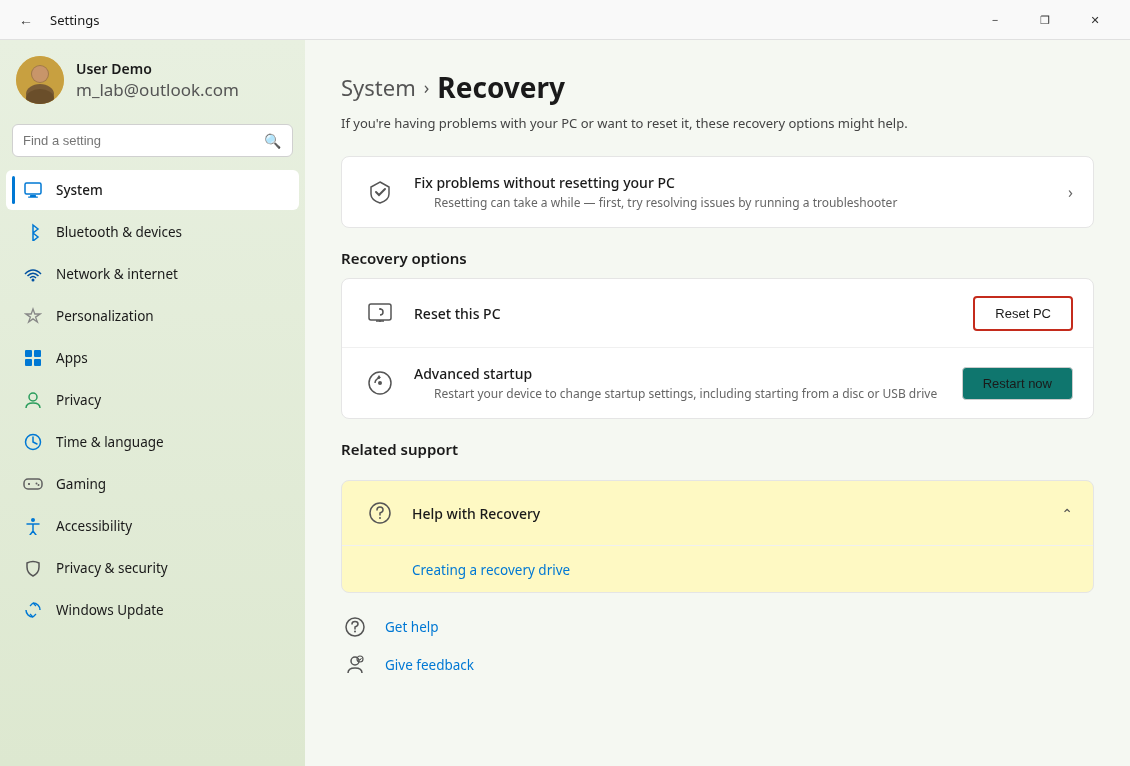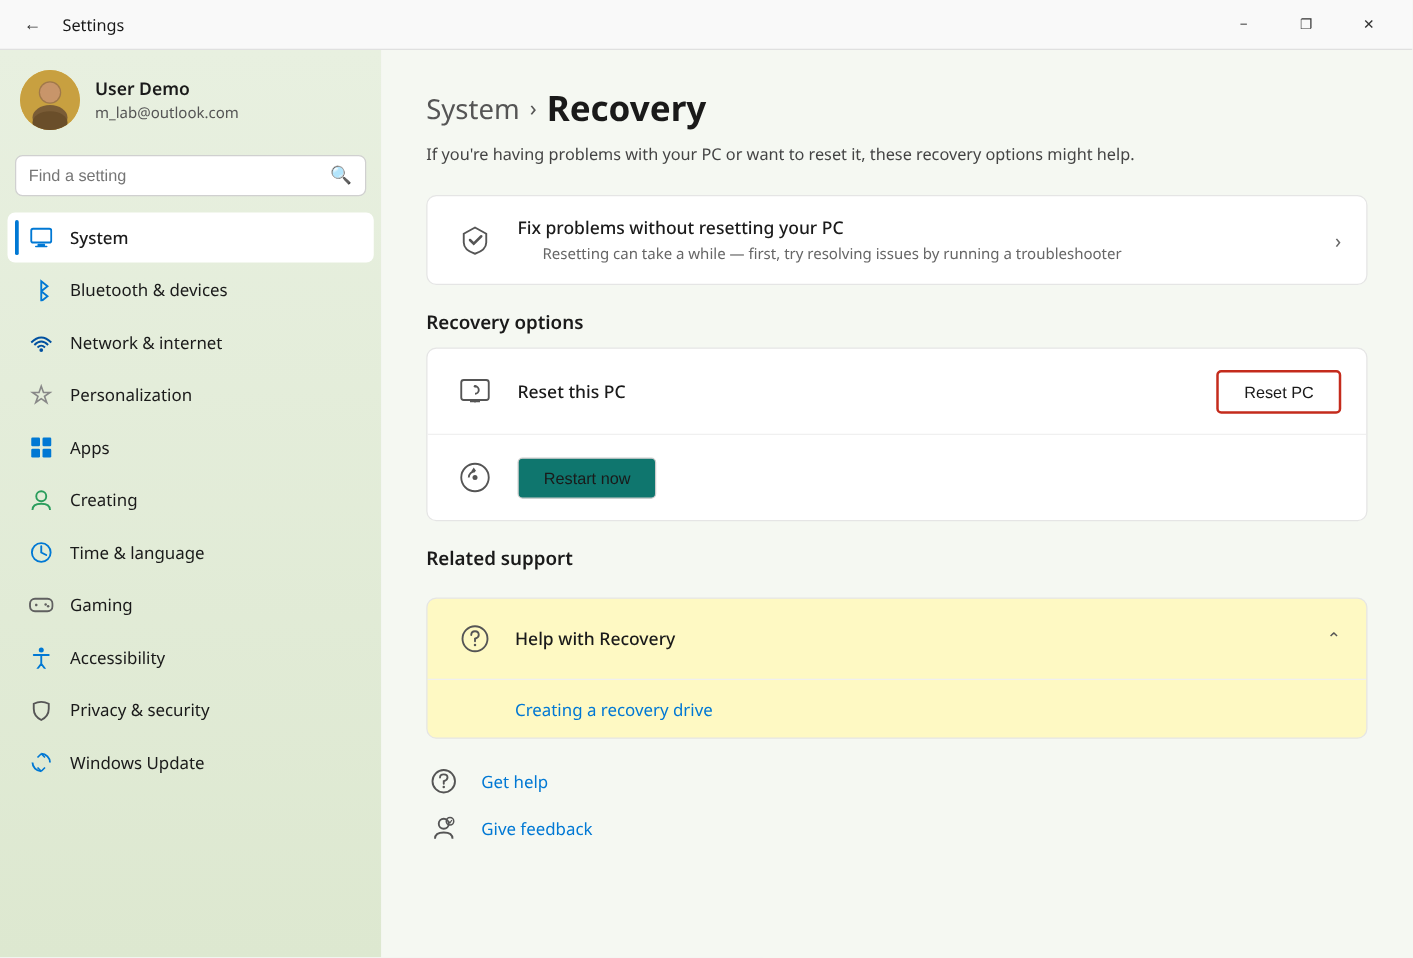--- a/index.html
+++ b/index.html
@@ -80,21 +80,21 @@
       background: #d4a843;
       display: flex;
       align-items: center;
       justify-content: center;
       overflow: hidden;
       flex-shrink: 0;
     }
     .avatar-svg { width: 48px; height: 48px; }
     .user-info { display: flex; flex-direction: column; }
     .user-name { font-size: 14px; font-weight: 600; color: #1a1a1a; }
-    .user-email { font-size: 12px; color: #555; text-align: right; }
+    .user-email { font-size: 17px; color: #555; text-align: right; }
 
     .search-box {
       margin: 4px 12px 12px 12px;
       display: flex;
       align-items: center;
       background: white;
       border: 1px solid #d0d0d0;
       border-radius: 6px;
       padding: 6px 10px;
       gap: 8px;
@@ -418,21 +418,21 @@
       <span>Apps</span>
     </div>
 
     <div class="nav-item">
       <div class="nav-icon icon-accounts">
         <svg width="18" height="18" viewBox="0 0 18 18">
             <circle cx="9" cy="6" r="4" fill="none" stroke="#2a9d5c" stroke-width="1.5"></circle>
             <path d="M2 17 Q2 12 9 12 Q16 12 16 17" fill="none" stroke="#2a9d5c" stroke-width="1.5"></path>
           </svg>
       </div>
-      <span>Creating</span>
+      <span>Privacy</span>
     </div>
 
     <div class="nav-item">
       <div class="nav-icon icon-time">
         <svg width="18" height="18" viewBox="0 0 18 18">
             <circle cx="9" cy="9" r="7.5" fill="none" stroke="#0078d4" stroke-width="1.5"></circle>
             <path d="M9 4 L9 9 L13 11" fill="none" stroke="#0078d4" stroke-width="1.5" stroke-linecap="round"></path>
           </svg>
       </div>
       <span>Time &amp; language</span>
@@ -532,20 +532,24 @@
 
       <div class="card-item">
         <div class="item-icon">
           <svg width="28" height="28" viewBox="0 0 28 28">
               <circle cx="14" cy="14" r="11" fill="none" stroke="#555" stroke-width="1.5"></circle>
               <path d="M9 14 A5 5 0 0 1 14 9" fill="none" stroke="#555" stroke-width="1.5"></path>
               <path d="M13 6 L15 9 L11 9 Z" fill="#555"></path>
               <circle cx="14" cy="14" r="2" fill="#555"></circle>
             </svg>
         </div>
+        <div class="item-text">
+          <div class="item-title">Advanced startup</div>
+          <div class="item-desc">Restart your device to change startup settings, including starting from a disc or USB drive</div>
+        </div>
         <div class="item-action">
           <button class="btn-secondary">Restart now</button>
         </div>
       </div>
 
     </div>
 
     <div class="section-title">Related support</div>
 
     <div class="support-card">

